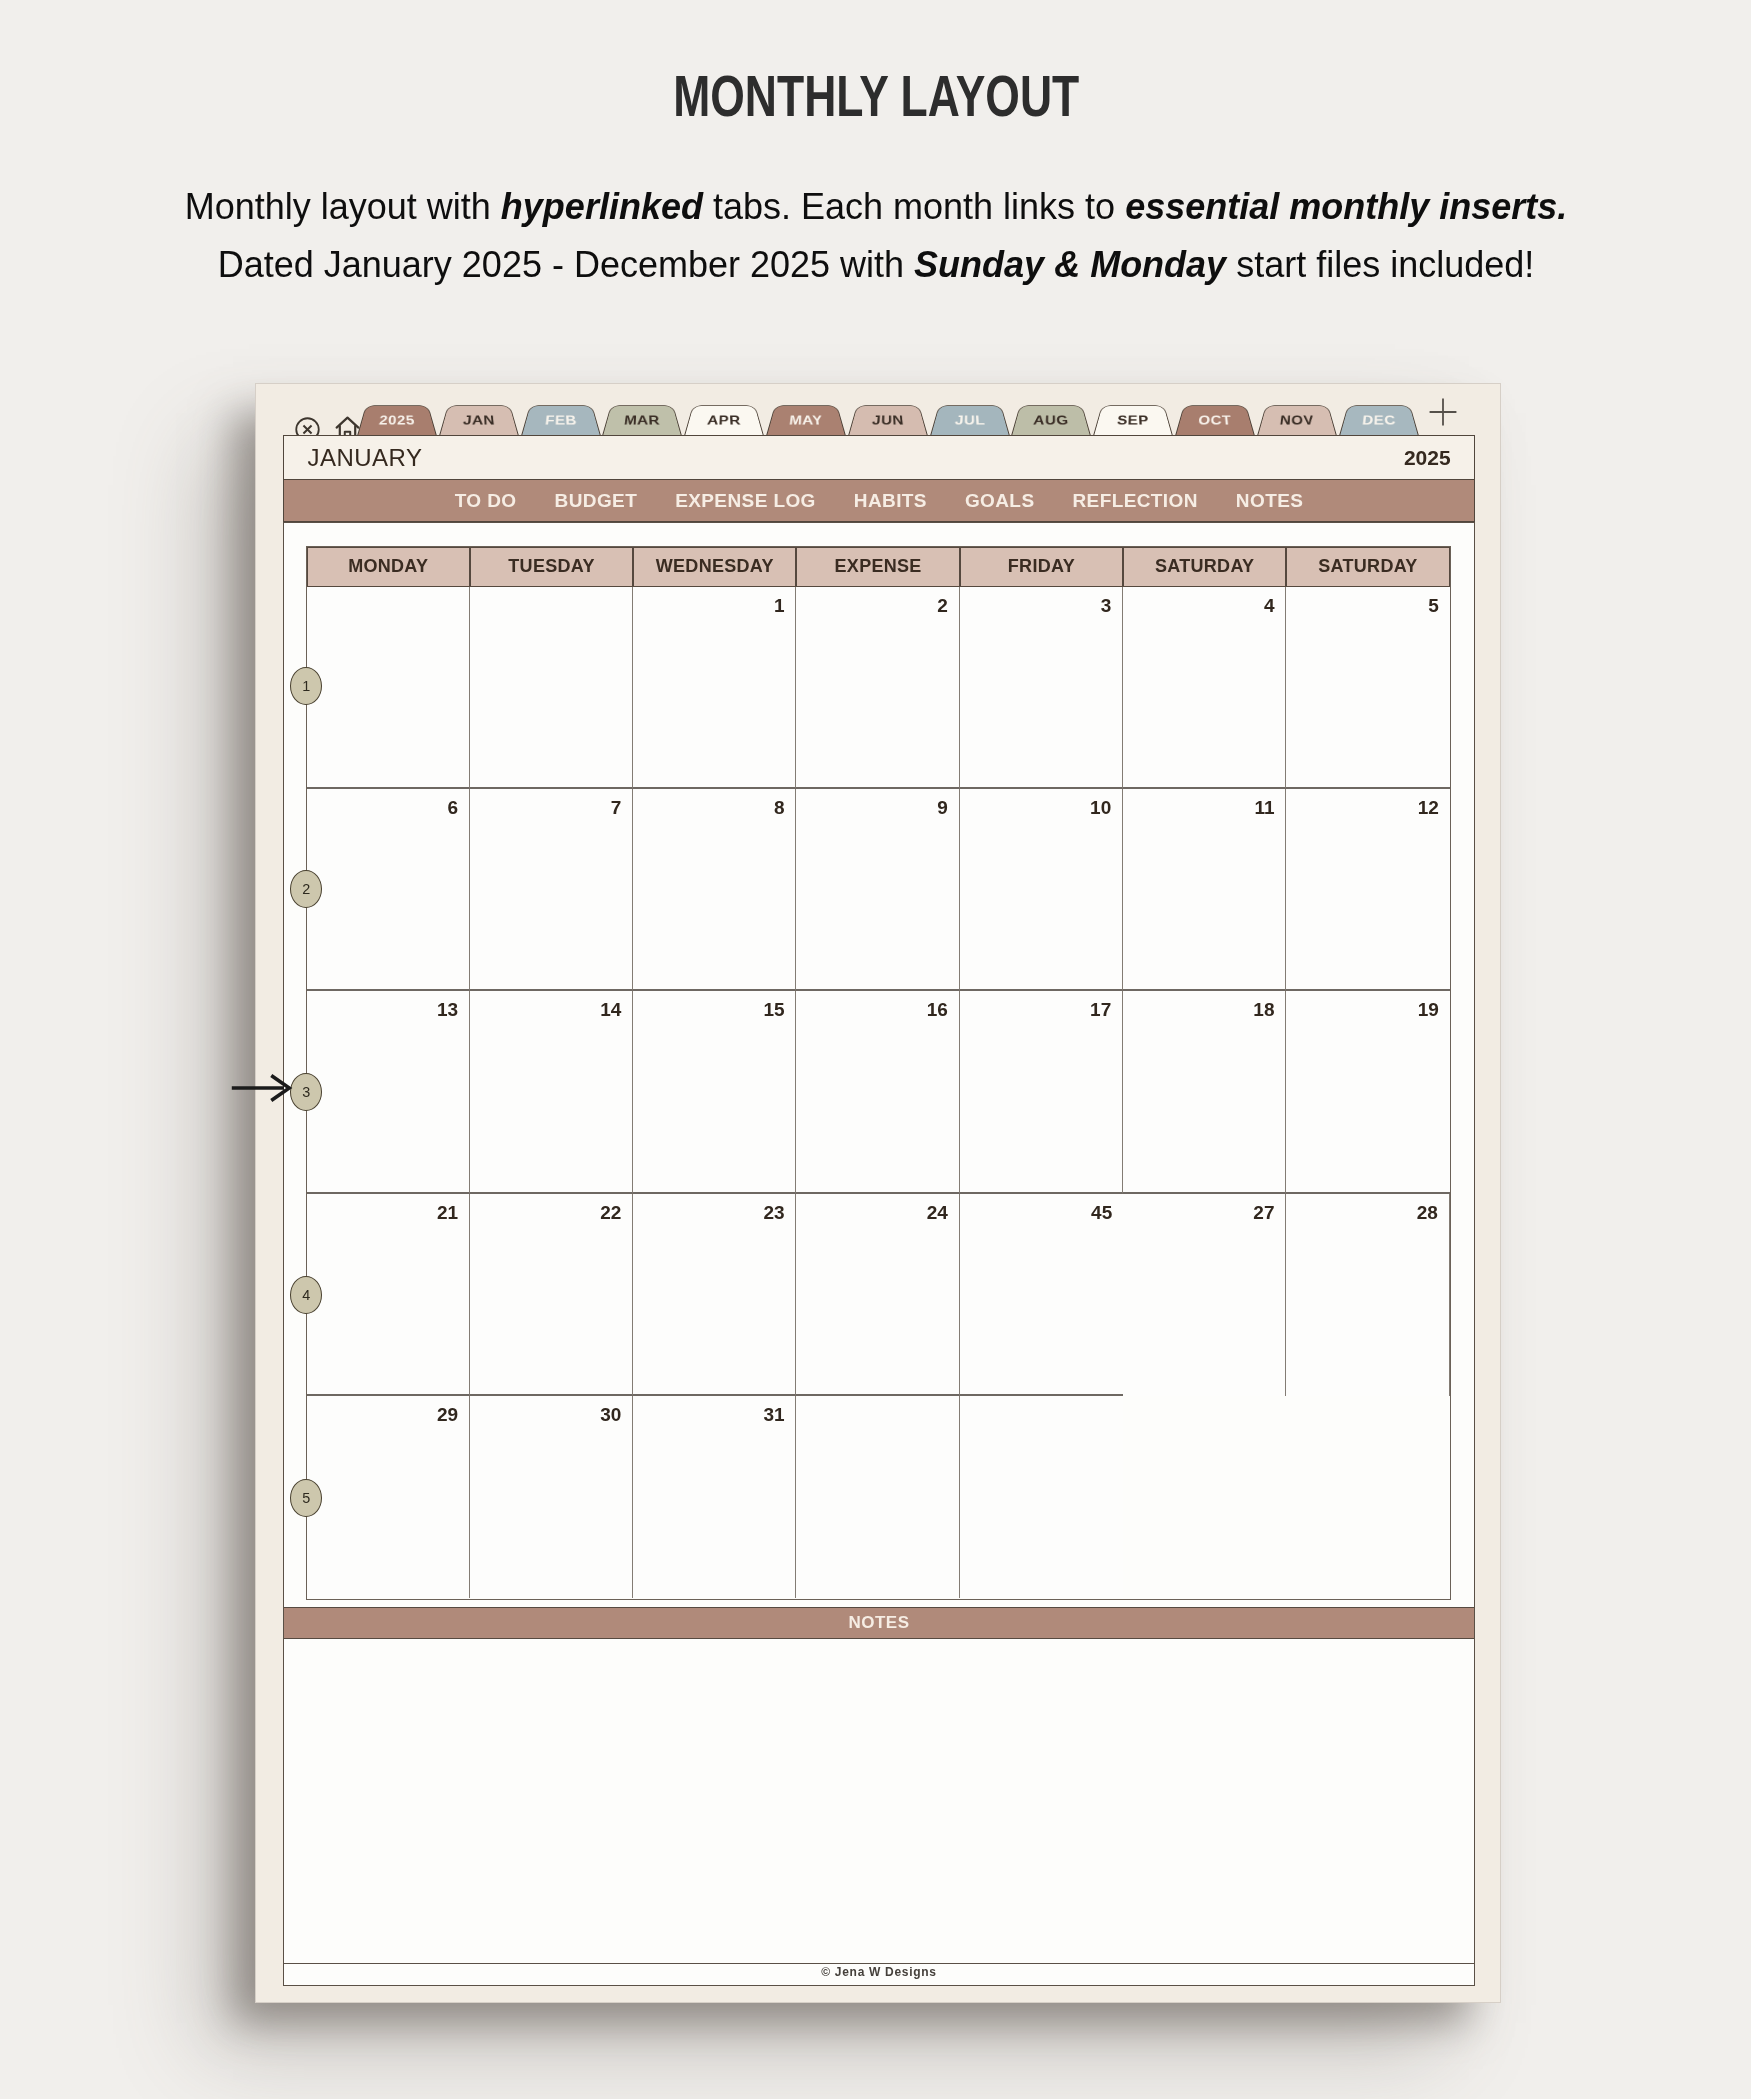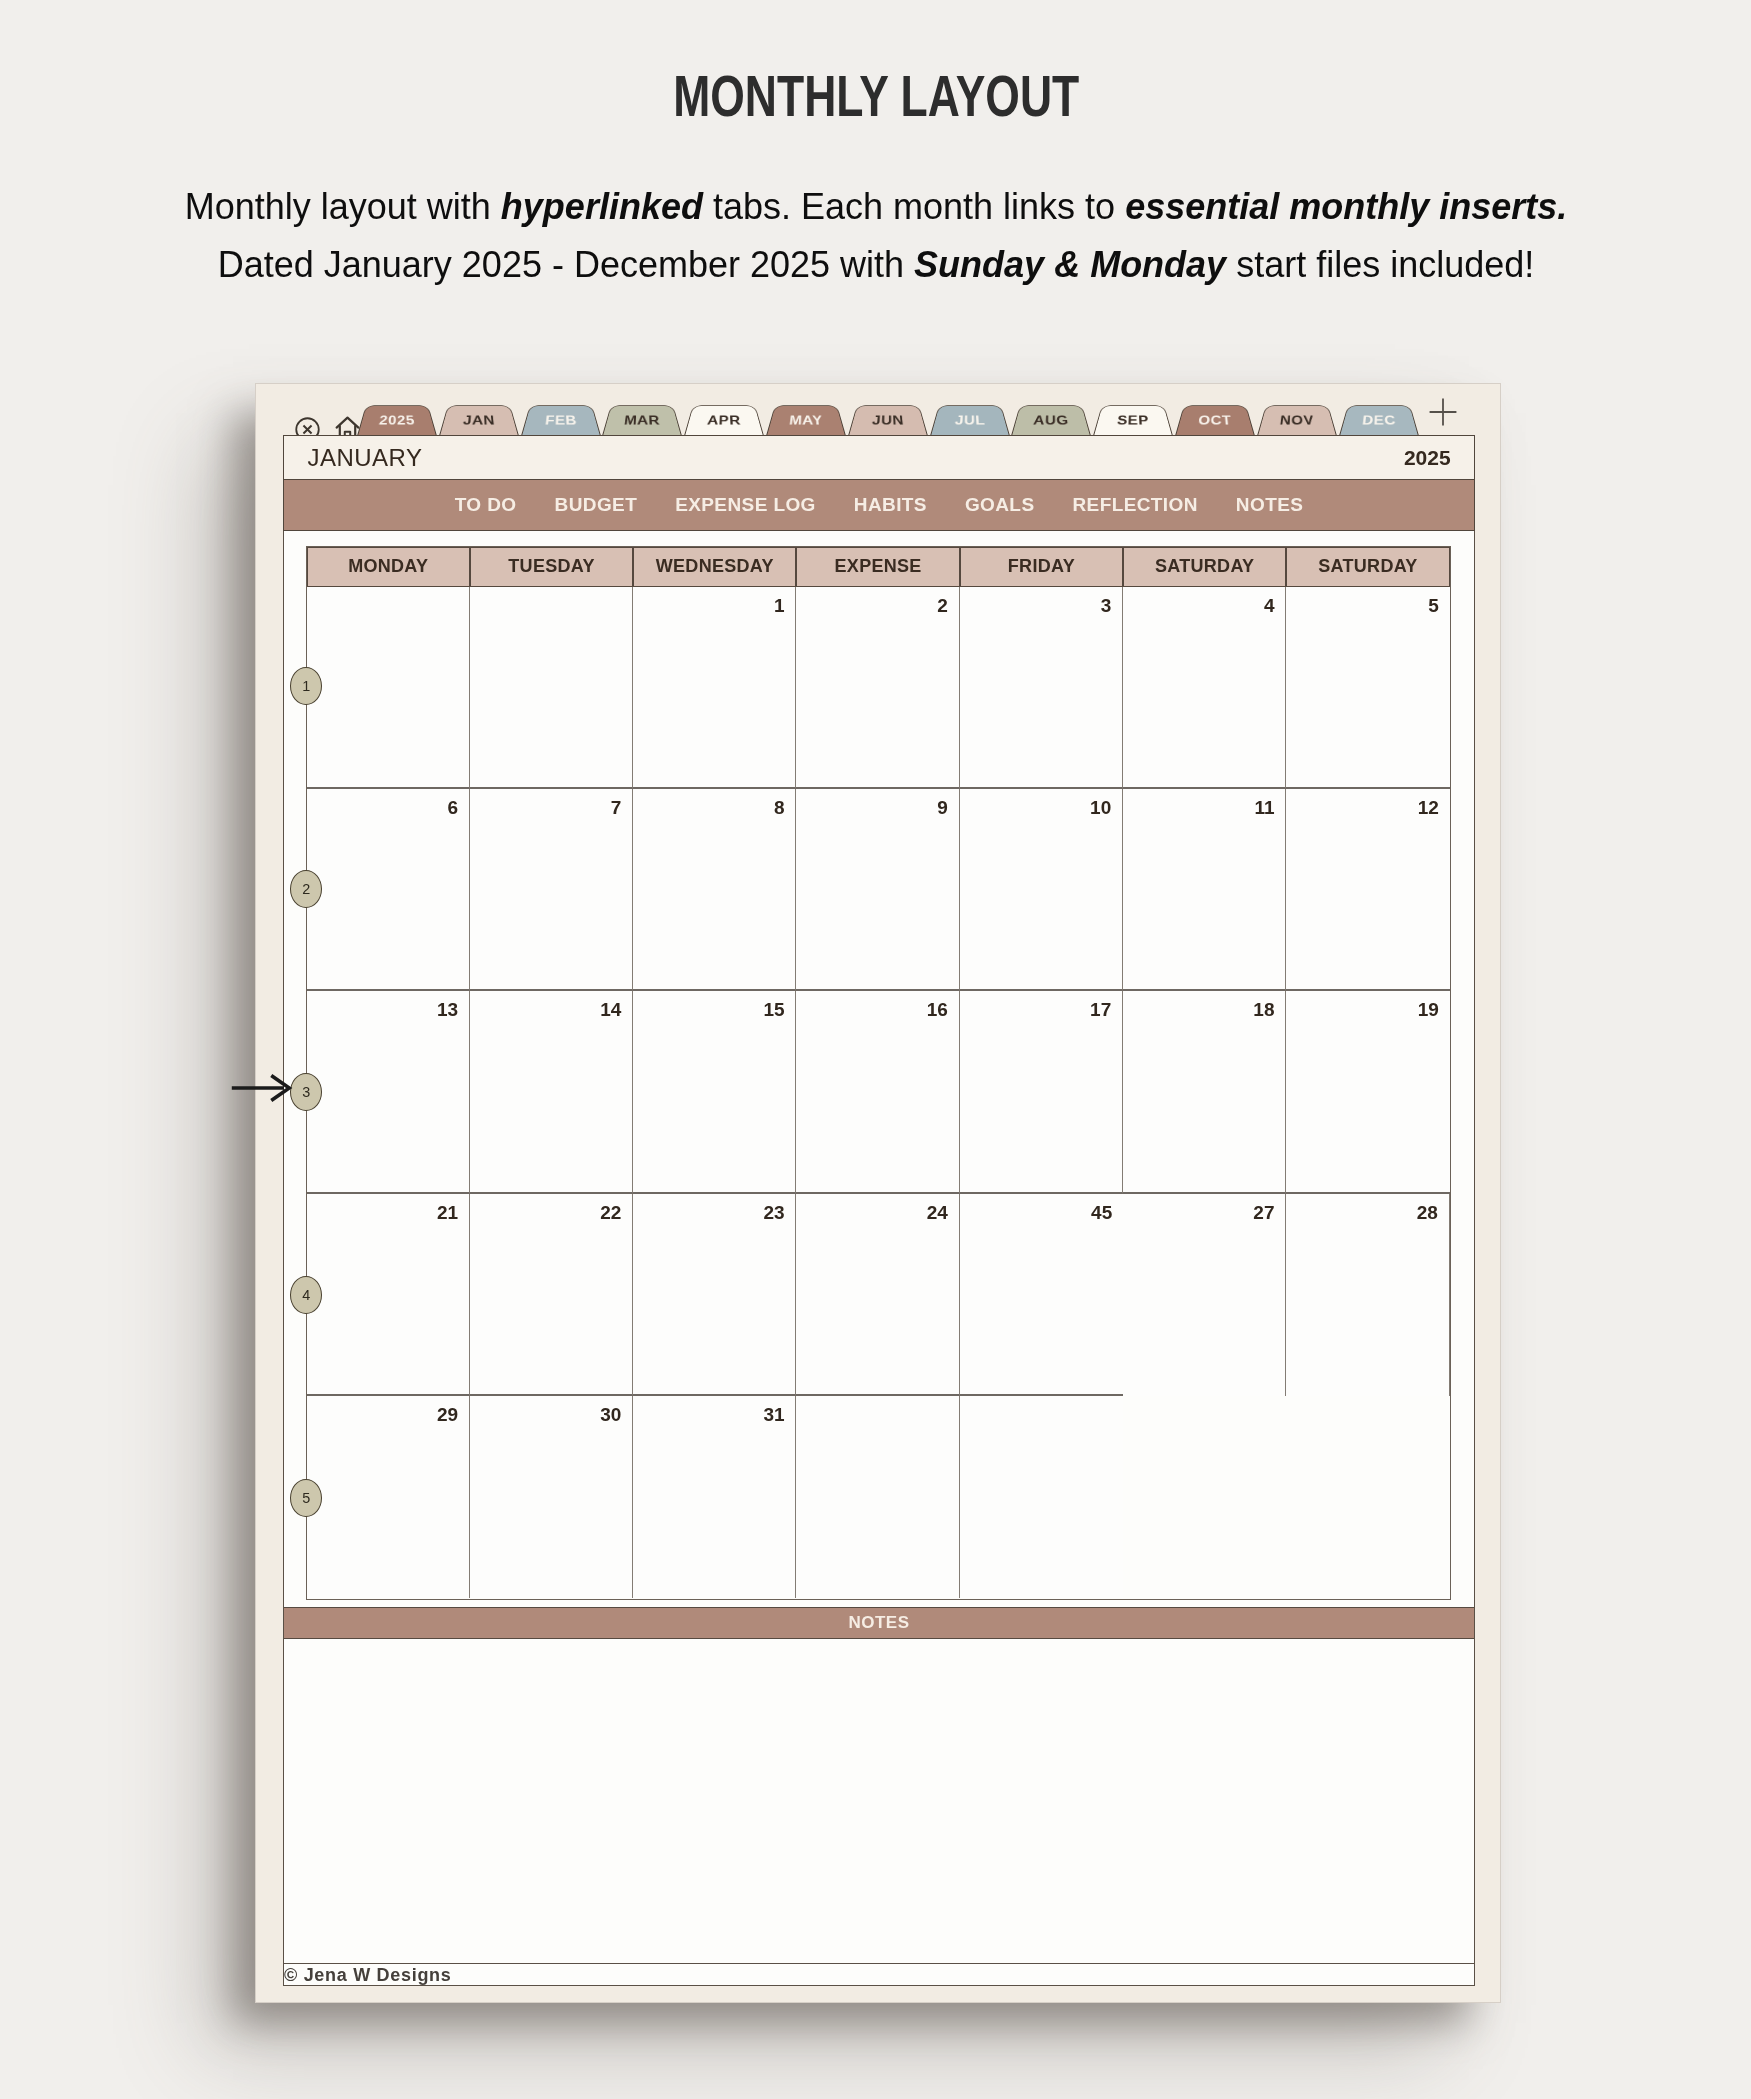--- a/index.html
+++ b/index.html
@@ -38,21 +38,21 @@
   .tab:nth-child(13){z-index:1}
 
   
   .month-bar{position:absolute;left:27px;top:51px;width:1192px;height:45px;background:#f6f1e9;
              border:1.8px solid #51463c;box-sizing:border-box;display:flex;align-items:center;
              justify-content:space-between;padding:0 23.4px;z-index:14;}
   .month-bar .m{font-size:24px;font-weight:400;color:#35291f;letter-spacing:0.5px;}
   .month-bar .y{font-size:21px;font-weight:800;color:#35291f;}
 
   
-  .navbar{position:absolute;left:27px;top:95px;width:1192px;height:52px;background:#b08a7a;
+  .navbar{position:absolute;left:27px;top:95px;width:1192px;height:43px;background:#b08a7a;
           border:1.8px solid #51463c;box-sizing:border-box;display:flex;align-items:center;
           justify-content:center;gap:38px;z-index:14;}
   .navbar span{color:#f6ede4;font-size:19px;font-weight:700;letter-spacing:0.4px;cursor:pointer;white-space:nowrap;}
 
   
   .panel{position:absolute;left:27px;top:138px;width:1192px;height:1464px;background:#fdfdfb;
          border:1.8px solid #5a5046;box-sizing:border-box;}
 
   
   .grid{position:absolute;left:21.6px;top:22.5px;width:1145px;height:1054px;border:1.8px solid #6b6157;
@@ -73,22 +73,22 @@
       justify-content:center;font-size:14.4px;font-weight:400;color:#2e2a1f;z-index:5;cursor:pointer;}
   .wk1{top:144px}.wk2{top:347px}.wk3{top:550px}.wk4{top:753px}.wk5{top:956px}
 
   
   .notes-bar{position:absolute;left:0;top:1084px;width:100%;height:32px;background:#b08a7a;
              border-top:1.8px solid #564a40;border-bottom:1.8px solid #564a40;box-sizing:border-box;
              display:flex;align-items:center;justify-content:center;}
   .notes-bar span{color:#f6ede4;font-size:17px;font-weight:700;letter-spacing:0.5px;}
   .notes-area{position:absolute;left:0;top:1116px;width:100%;height:325px;background:#fdfdfb;
               border-bottom:1.8px solid #5a5046;box-sizing:border-box;}
-  .footer{position:absolute;left:0;top:1442px;width:100%;
-          font-size:18px;color:#45403b;letter-spacing:0.7px;font-weight:700;}
+  .footer{position:absolute;left:0;top:1442px;width:100%;text-align:center;
+          font-size:12px;color:#45403b;letter-spacing:0.7px;font-weight:700;}
 
   
   .callout{position:absolute;left:18px;top:1006px;width:232px;height:169px;background:#f7f5f1;
            border:3.6px solid #232323;border-radius:14.4px;box-sizing:border-box;
            box-shadow:4.5px 6.3px 9px rgba(0,0,0,.38);display:flex;flex-direction:column;
            align-items:center;justify-content:center;z-index:20;}
   .callout div{font-size:24px;line-height:34px;letter-spacing:2.3px;color:#141414;text-align:center;}
   .arrow{position:absolute;left:230px;top:1068px;z-index:19;}
 </style>
 </head>

